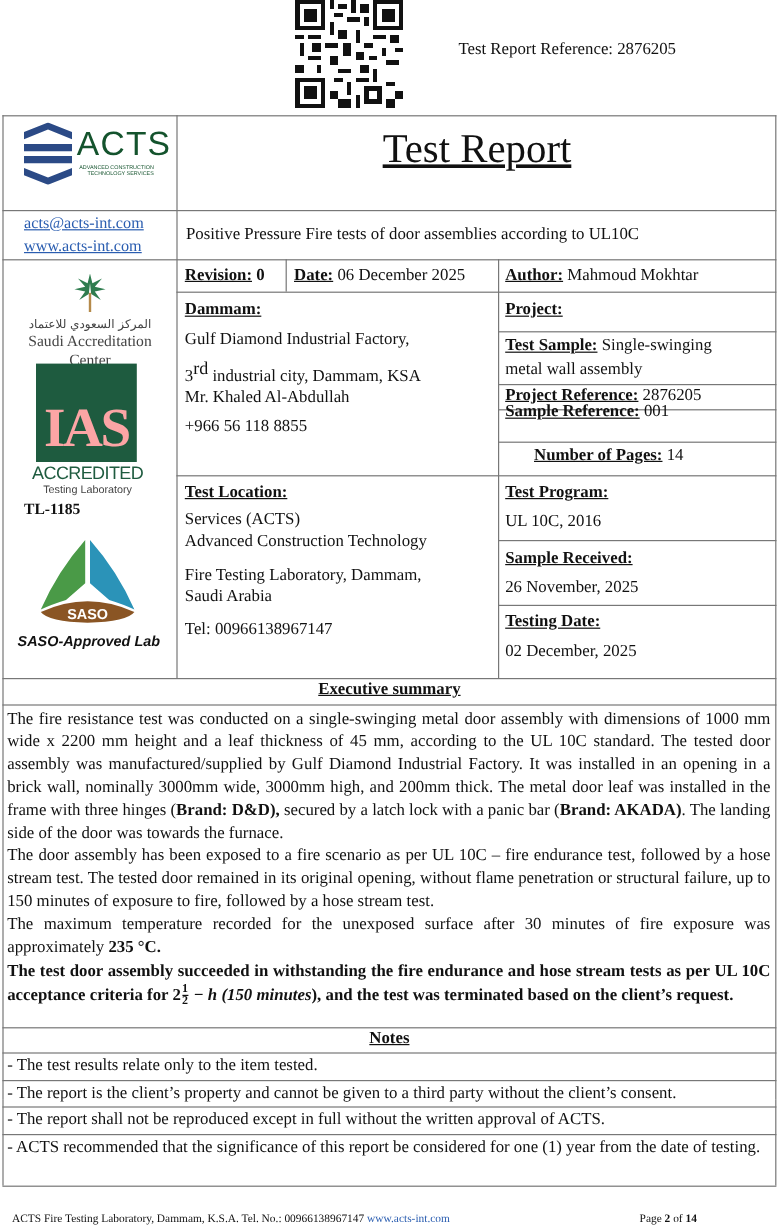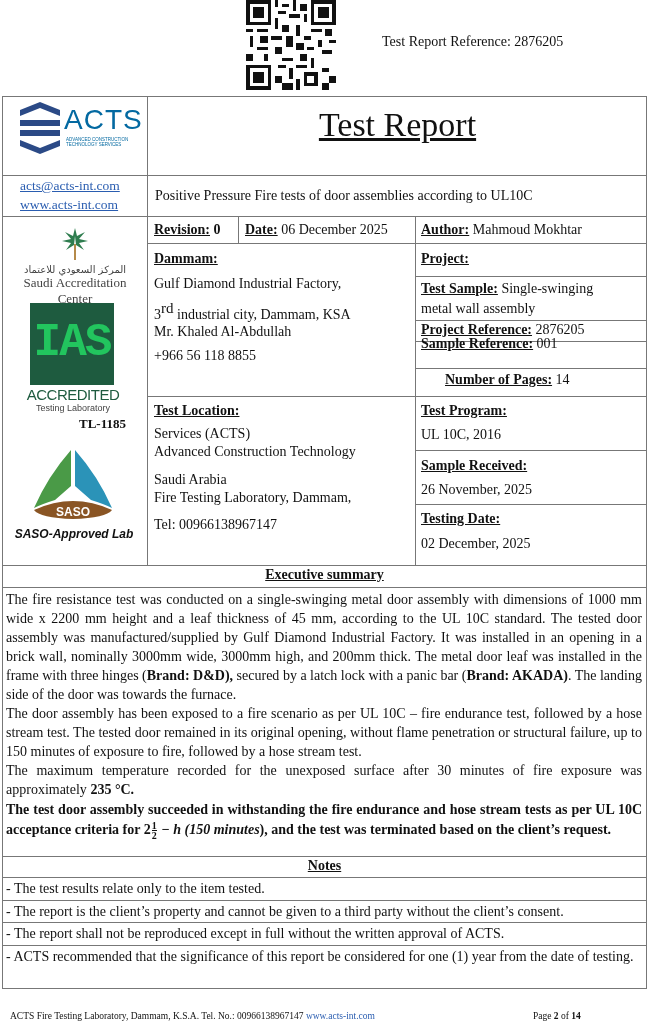--- a/index.html
+++ b/index.html
@@ -12,21 +12,21 @@
   .line-v { position:absolute; width:1px; background:#777; }
   .cell-text { position:absolute; font-size:14px; line-height:20px; white-space:nowrap; }
   .lbl { font-weight:bold; text-decoration:underline; }
   .link { color:#2a5db0; text-decoration:underline; font-size:13.5px; }
   .para { position:absolute; left:6px; width:636px; font-size:14px; line-height:19px; text-align:justify; }
   .para b { font-weight:bold; }
   .section-head { position:absolute; left:2px; width:645px; text-align:center; font-weight:bold; text-decoration:underline; font-size:14px; }
   .note { position:absolute; left:6px; font-size:14px; line-height:19px; }
   .footer { position:absolute; top:1011px; font-size:9.5px; }
   .footer a { color:#2a5db0; }
-  .logo-acts-text { font-family:"Liberation Sans", sans-serif; color:#0369a1; }
+  .logo-acts-text { font-family:"Liberation Sans", sans-serif; color:#14532d;text-align:right; }
   .frac { display:inline-block; vertical-align:middle; text-align:center; font-size:10px; line-height:9px; margin:0 1px; }
   .frac span { display:block; }
   .math-i { font-style:italic; }
 </style>
 </head>
 <body>
 
 <svg class="abs qr" viewBox="0 0 25 25" shape-rendering="crispEdges">
   <rect width="25" height="25" fill="#fff"></rect>
   <g fill="#111">
@@ -181,44 +181,44 @@
     <g fill="#2f7d4f">
       <polygon points="15,2 17,10 25,6 19,13 28,15 19,17 24,24 16,19 15,10 14,19 6,24 11,17 2,15 11,13 5,6 13,10"></polygon>
     </g>
     <rect x="14" y="18" width="2" height="16" fill="#b58a4a"></rect>
   </svg>
   <div style="font-family:'DejaVu Sans',sans-serif;font-size:10px;color:#444;margin-top:-2px;">المركز السعودي للاعتماد</div>
   <div style="font-family:Liberation Serif, serif;font-size:13px;color:#444;">Saudi Accreditation Center</div>
 </div>
 
 <div class="abs" style="left:30px;top:303px;width:84px;height:82px;background:#1e5b3f;">
-  <div style="font-family:Liberation Mono, monospace;font-weight:bold;font-size:46px;color:#22c55e;text-align:center;line-height:80px;letter-spacing:-2px;">IAS</div>
+  <div style="font-family:Liberation Serif, serif;font-weight:bold;font-size:46px;color:#fca5a5;text-align:center;line-height:80px;letter-spacing:-2px;margin-top:14px;">IAS</div>
 </div>
 <div class="abs" style="left:20px;top:386px;width:106px;text-align:center;font-family:'Liberation Sans',sans-serif;color:#1e5b3f;font-size:15px;letter-spacing:-0.5px;">ACCREDITED</div>
 <div class="abs" style="left:20px;top:403px;width:106px;text-align:center;font-family:'Liberation Sans',sans-serif;color:#444;font-size:9px;">Testing Laboratory</div>
-<div class="abs" style="left:20px;top:416px;width:106px;text-align:right;font-weight:bold;font-size:13px;">TL-1185</div>
+<div class="abs" style="left:20px;top:416px;width:106px;text-align:left;font-weight:bold;font-size:13px;">TL-1185</div>
 
 <div class="abs" style="left:30px;top:448px;width:86px;height:72px;">
   <svg width="86" height="72" viewBox="0 0 86 72">
     <path d="M41,2 L41,38 L25,52 Q12,56 4,60 Q18,28 41,2 Z" fill="#4a9a47"></path>
     <path d="M45,2 L45,38 L61,52 Q74,56 82,60 Q68,28 45,2 Z" fill="#2b93b8"></path>
     <path d="M4,62 Q43,44 82,62 Q76,70 43,71 Q10,70 4,62 Z" fill="#8a5524"></path>
     <text x="43" y="68" text-anchor="middle" font-family="Liberation Sans, sans-serif" font-weight="bold" font-size="12" fill="#fff">SASO</text>
   </svg>
 </div>
 <div class="abs" style="left:8px;top:527px;width:132px;text-align:center;font-family:'Liberation Sans',sans-serif;font-style:italic;font-weight:bold;font-size:12px;">SASO-Approved Lab</div>
 
 <div class="cell-text" style="left:154px;top:401px;"><span class="lbl">Test Location:</span></div>
 <div class="cell-text" style="left:154px;top:425px;line-height:18px;">
   <div>Services (ACTS)</div>
   <div>Advanced Construction Technology</div>
 </div>
 <div class="cell-text" style="left:154px;top:471px;line-height:18px;">
+  <div>Fire Testing Laboratory, Dammam,</div>
   <div>Saudi Arabia</div>
-  <div>Fire Testing Laboratory, Dammam,</div>
 </div>
 <div class="cell-text" style="left:154px;top:515px;">Tel: 00966138967147</div>
 
 <div class="cell-text" style="left:421px;top:401px;"><span class="lbl">Test Program:</span></div>
 <div class="cell-text" style="left:421px;top:425px;">UL 10C, 2016</div>
 <div class="cell-text" style="left:421px;top:456px;"><span class="lbl">Sample Received:</span></div>
 <div class="cell-text" style="left:421px;top:480px;">26 November, 2025</div>
 <div class="cell-text" style="left:421px;top:509px;"><span class="lbl">Testing Date:</span></div>
 <div class="cell-text" style="left:421px;top:534px;">02 December, 2025</div>
 

